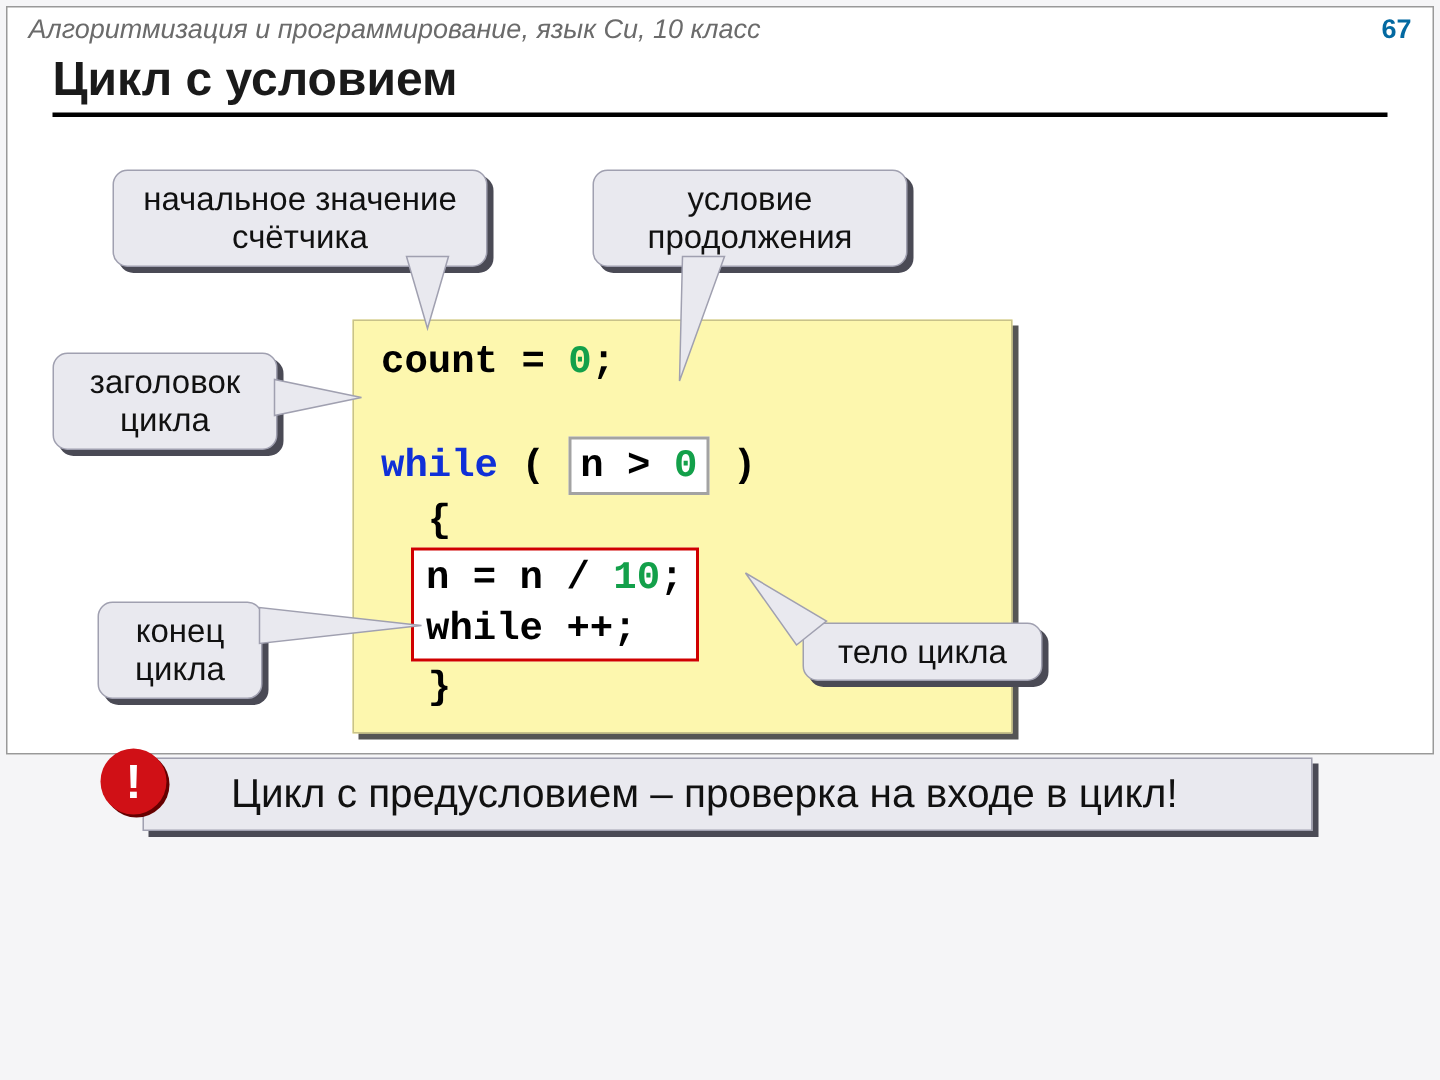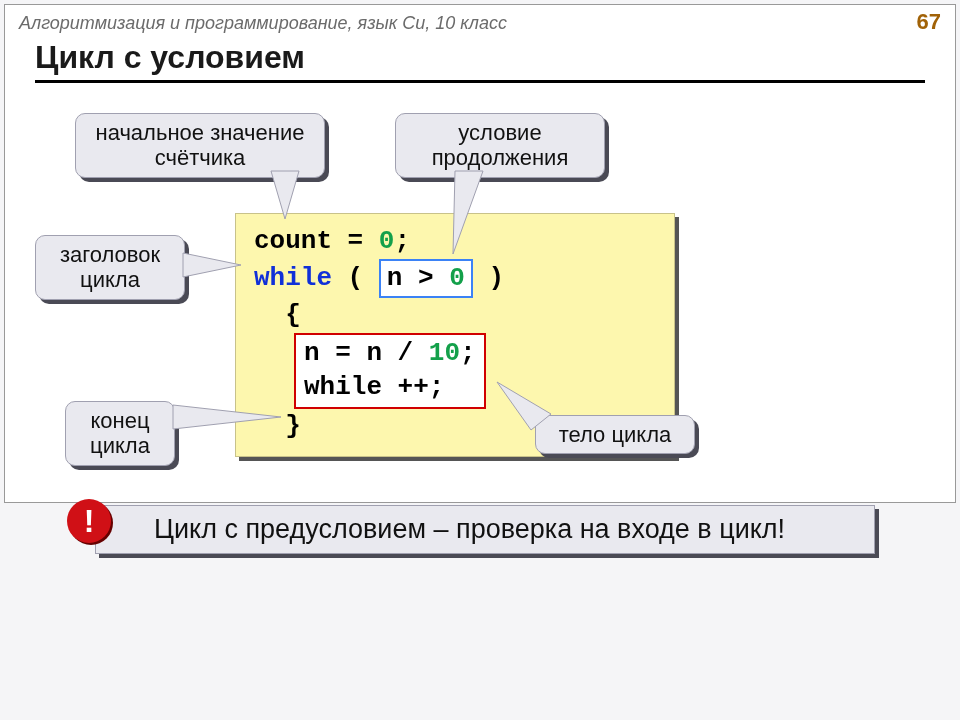--- a/index.html
+++ b/index.html
@@ -20,21 +20,21 @@
   }
   .topbar {
     padding: 4px 14px 0 14px;
     color: #6b6b6b;
     font-style: italic;
     font-size: 18px;
     display: flex;
     justify-content: space-between;
     align-items: baseline;
   }
-  .pagenum { font-style: normal; font-weight: bold; font-size: 22px; color:#a16207; }
+  .pagenum { font-style: normal; font-weight: bold; font-size: 18px; color:#0369a1; }
   .title {
     margin: 4px 30px 12px 30px;
     font-size: 32px;
     font-weight: bold;
     color: #1a1a1a;
     border-bottom: 3px solid #000;
     padding-bottom: 4px;
   }
   .canvas {
     position: absolute;
@@ -60,24 +60,25 @@
     font-family: "Courier New", monospace;
     font-size: 26px;
     font-weight: bold;
     line-height: 1.35;
     padding: 10px 18px 12px 18px;
     color: #000;
   }
   .kw { color: #1030d8; }
   .num { color: #13a04a; }
   .redbox {
-    border: 2px solid #3b82f6;
+    border: 2px solid #a3a3a3;
     background: #fff;
     padding: 0 6px;
     display: inline-block;
+    margin-top: 32px;
   }
   .redbox2 {
     border: 2px solid #d00000;
     background: #fff;
     padding: 2px 8px;
     display: inline-block;
     line-height: 1.3;
   }
   .note {
     position: absolute;
@@ -136,21 +137,21 @@
 цикла</div>
 
     <div class="codebox" style="left:230px; top:118px; width:440px;">
       <div>
         <span>count</span><span> = </span><span class="num">0</span><span>;</span>
       </div>
       <div>
         <span class="kw">while</span><span> ( </span><span class="redbox"><span>n &gt; </span><span class="num">0</span></span><span> )</span>
       </div>
       <div style="white-space:pre;">  {</div>
-      <div style="margin-left:40px;">
+      <div style="margin-left:20px;">
         <span class="redbox2">
           <span>n = n / </span><span class="num">10</span><span>;</span><br>
           <span>while ++;</span>
         </span>
       </div>
       <div style="white-space:pre;">  }</div>
     </div>
 
     <div class="callout" style="left:530px; top:320px; width:160px;">тело цикла</div>
 

